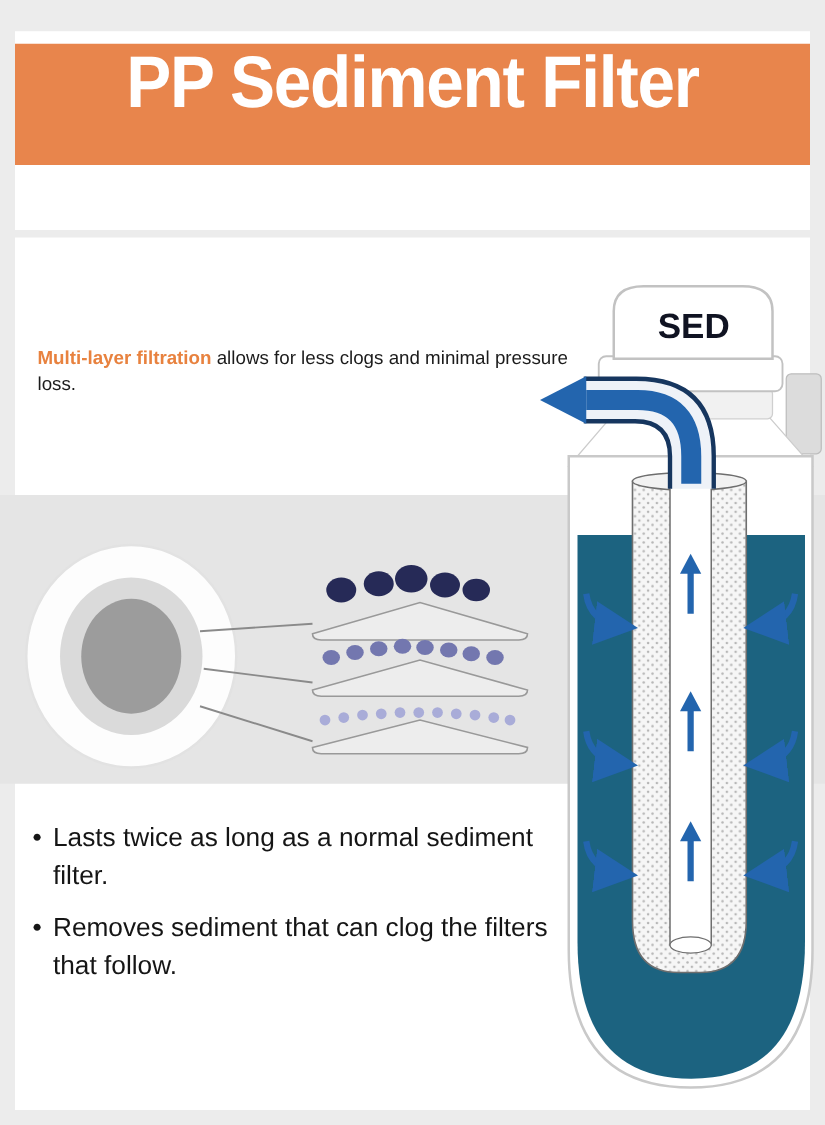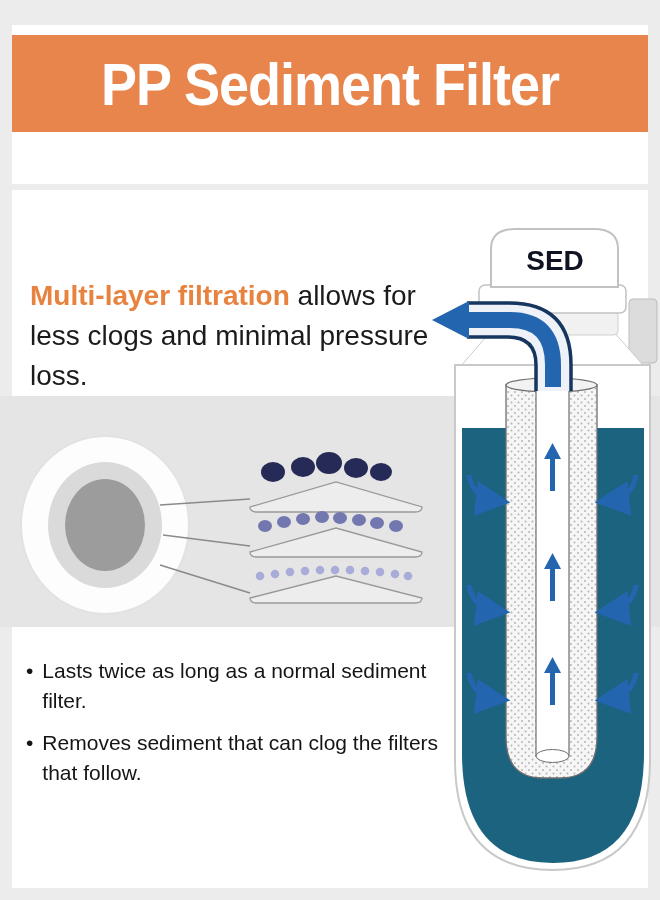--- a/index.html
+++ b/index.html
@@ -7,33 +7,33 @@
     width:660px;height:900px;background:#ececec;
     font-family:"Liberation Sans", sans-serif;
     position:relative;overflow:hidden;
   }
   .card{
     position:absolute;left:12px;top:25px;right:12px;bottom:12px;
     background:#ffffff;
   }
   .header{
     position:absolute;left:12px;top:35px;width:636px;height:97px;
-    background:#E8854C;display:flex;align-items:center;justify-content:center;
+    background:#E8854C;display:flex;align-items:flex-start;justify-content:center;
   }
   .header h1{
     margin:0;color:#ffffff;font-size:54px;font-weight:700;
     letter-spacing:-1px;transform:scaleY(1.08);white-space:nowrap;
   }
   .divider{
     position:absolute;left:12px;top:184px;width:636px;height:6px;
     background:#ececec;
   }
   .intro{
     position:absolute;left:30px;top:276px;width:440px;margin:0;
-    font-size:28px;line-height:1.42;color:#1b1b1b;
+    font-size:15px;line-height:1.42;color:#1b1b1b;
   }
   .intro .hl{color:#E8823F;font-weight:700;}
   .grayband{
     position:absolute;left:0;top:396px;width:660px;height:231px;
     background:#e5e5e5;
   }
   .layers-svg{position:absolute;left:10px;top:425px;}
   .filter-svg{position:absolute;left:415px;top:215px;}
   .bullets{
     position:absolute;left:26px;top:656px;width:440px;

